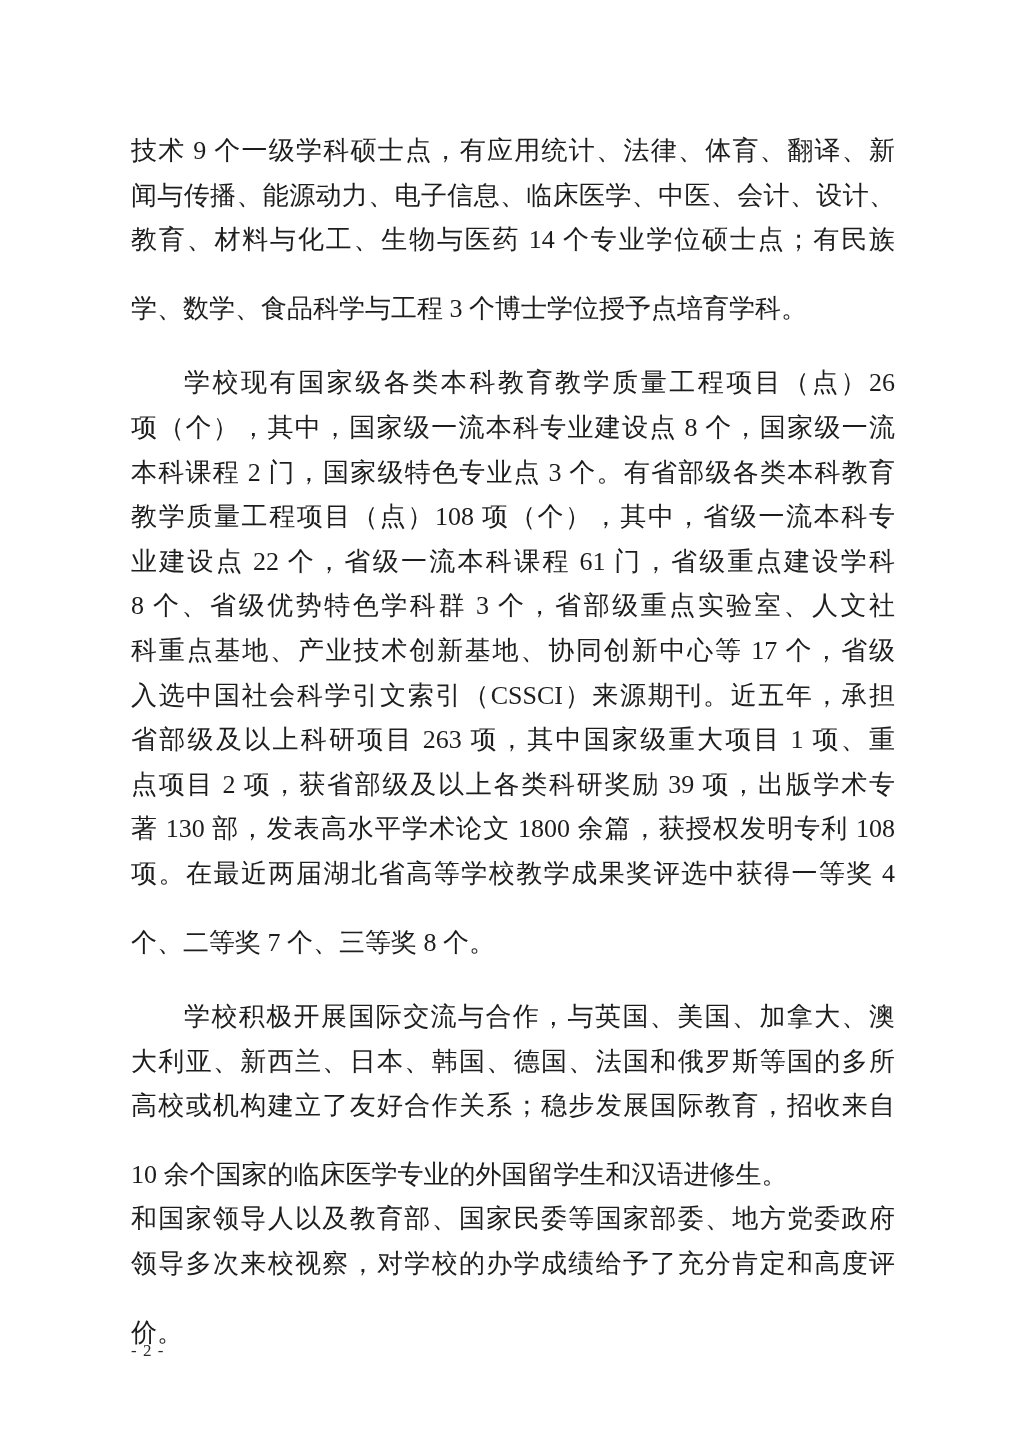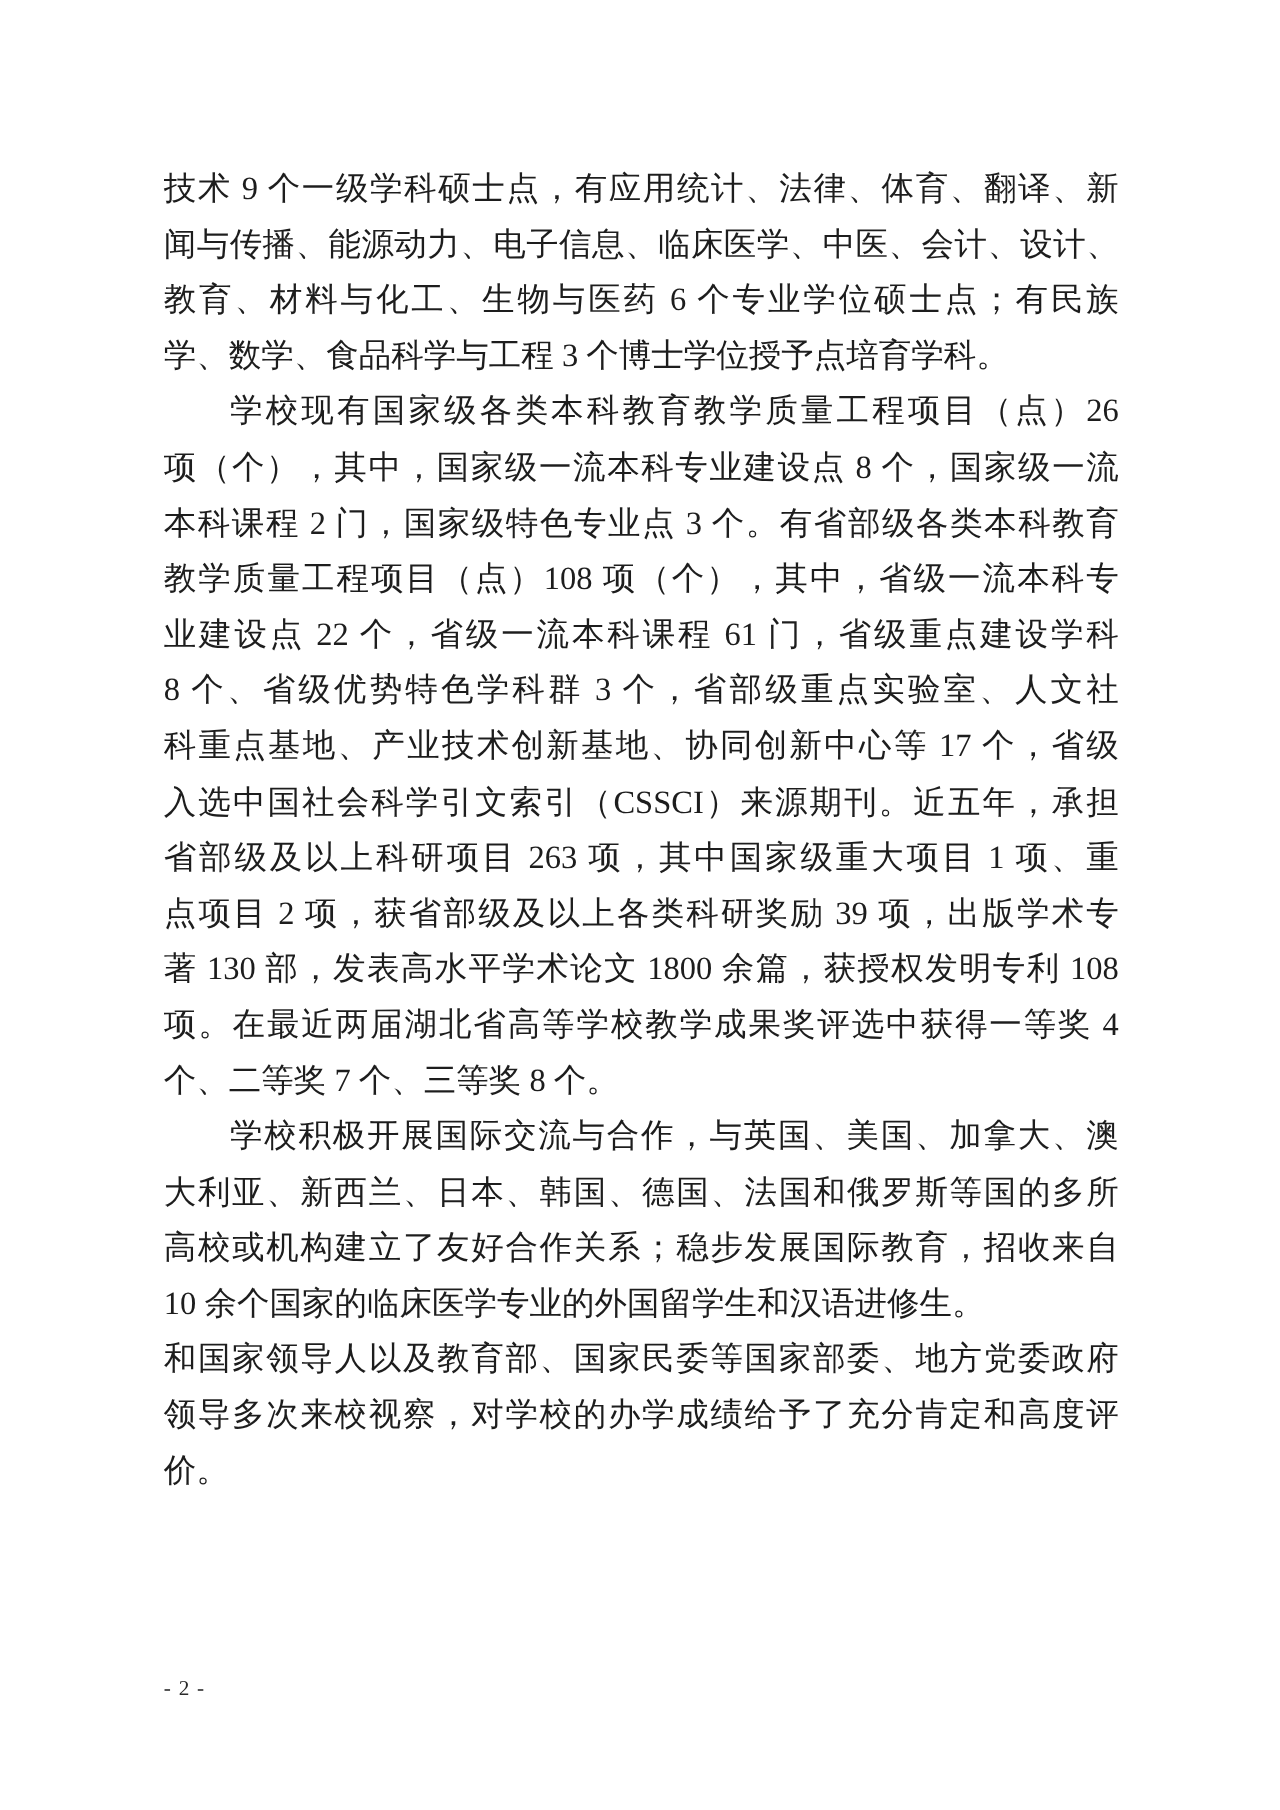--- a/index.html
+++ b/index.html
@@ -32,44 +32,46 @@
     height: 44.6px;
     line-height: 44.6px;
     text-align: justify;
     text-align-last: justify;
     white-space: nowrap;
     overflow: hidden;
     box-sizing: border-box;
   }
   .line.end {
     text-align-last: left;
+    margin-top: 24px;
   }
   .line.indent {
     padding-left: 53px;
+    margin-top: 30px;
   }
   .page-footer {
     position: absolute;
     left: 131px;
     top: 1340px;
     font-size: 17px;
     line-height: 22px;
     color: #2a2a2a;
     letter-spacing: 1px;
   }
 </style>
 </head>
 <body>
 
 <div class="page">
   <div class="text-block">
 
     <div class="paragraph">
       <div class="line">技术 9 个一级学科硕士点，有应用统计、法律、体育、翻译、新</div>
       <div class="line">闻与传播、能源动力、电子信息、临床医学、中医、会计、设计、</div>
-      <div class="line">教育、材料与化工、生物与医药 6 个专业学位硕士点；有民族</div>
+      <div class="line">教育、材料与化工、生物与医药 14 个专业学位硕士点；有民族</div>
       <div class="line end">学、数学、食品科学与工程 3 个博士学位授予点培育学科。</div>
     </div>
 
     <div class="paragraph">
       <div class="line indent">学校现有国家级各类本科教育教学质量工程项目（点）26</div>
       <div class="line">项（个），其中，国家级一流本科专业建设点 8 个，国家级一流</div>
       <div class="line">本科课程 2 门，国家级特色专业点 3 个。有省部级各类本科教育</div>
       <div class="line">教学质量工程项目（点）108 项（个），其中，省级一流本科专</div>
       <div class="line">业建设点 22 个，省级一流本科课程 61 门，省级重点建设学科</div>
       <div class="line">8 个、省级优势特色学科群 3 个，省部级重点实验室、人文社</div>

